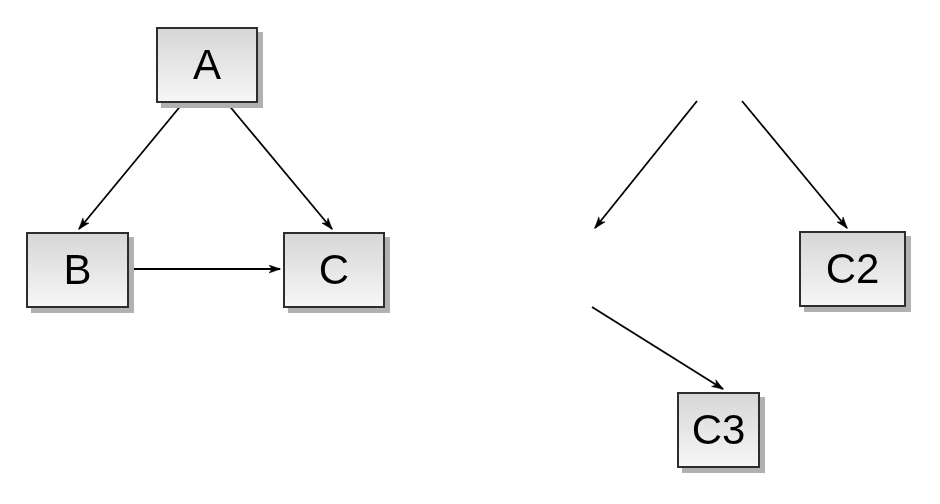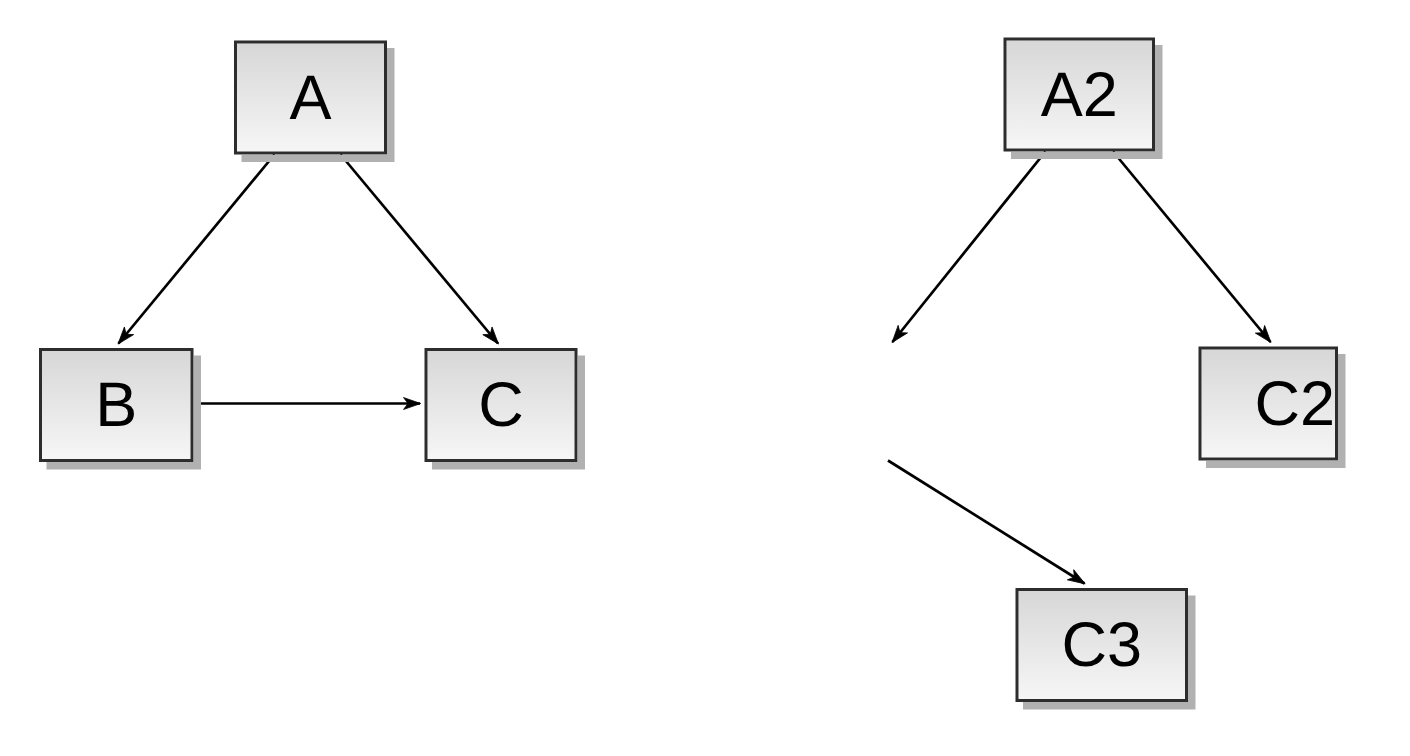--- a/index.html
+++ b/index.html
@@ -67,22 +67,19 @@
 
 <div class="node" style="left: 156px; top: 27px; width: 102px; height: 76px;">
       <span class="node-label">A</span>
     </div>
     <div class="node" style="left: 26px; top: 232px; width: 103px; height: 76px;">
       <span class="node-label">B</span>
     </div>
     <div class="node" style="left: 283px; top: 232px; width: 102px; height: 76px;">
       <span class="node-label">C</span>
     </div>
-    <div class="node" style="left: 669px; top: 25px; width: 101px; height: 76px;">
-      <span class="node-label">A2</span>
-    </div>
-    <div class="node" style="left: 799px; top: 231px; width: 93px; height: 76px; justify-content: flex-end;">
+    <div class="node" style="left: 799px; top: 231px; width: 107px; height: 76px;">
       <span class="node-label">C2</span>
     </div>
-    <div class="node" style="left: 677px; top: 392px; width: 115px; height: 76px; align-items: center;">
+    <div class="node" style="left: 677px; top: 392px; width: 83px; height: 76px; align-items: center;">
       <span class="node-label">C3</span>
     </div>
   </div>
 
 </body></html>

